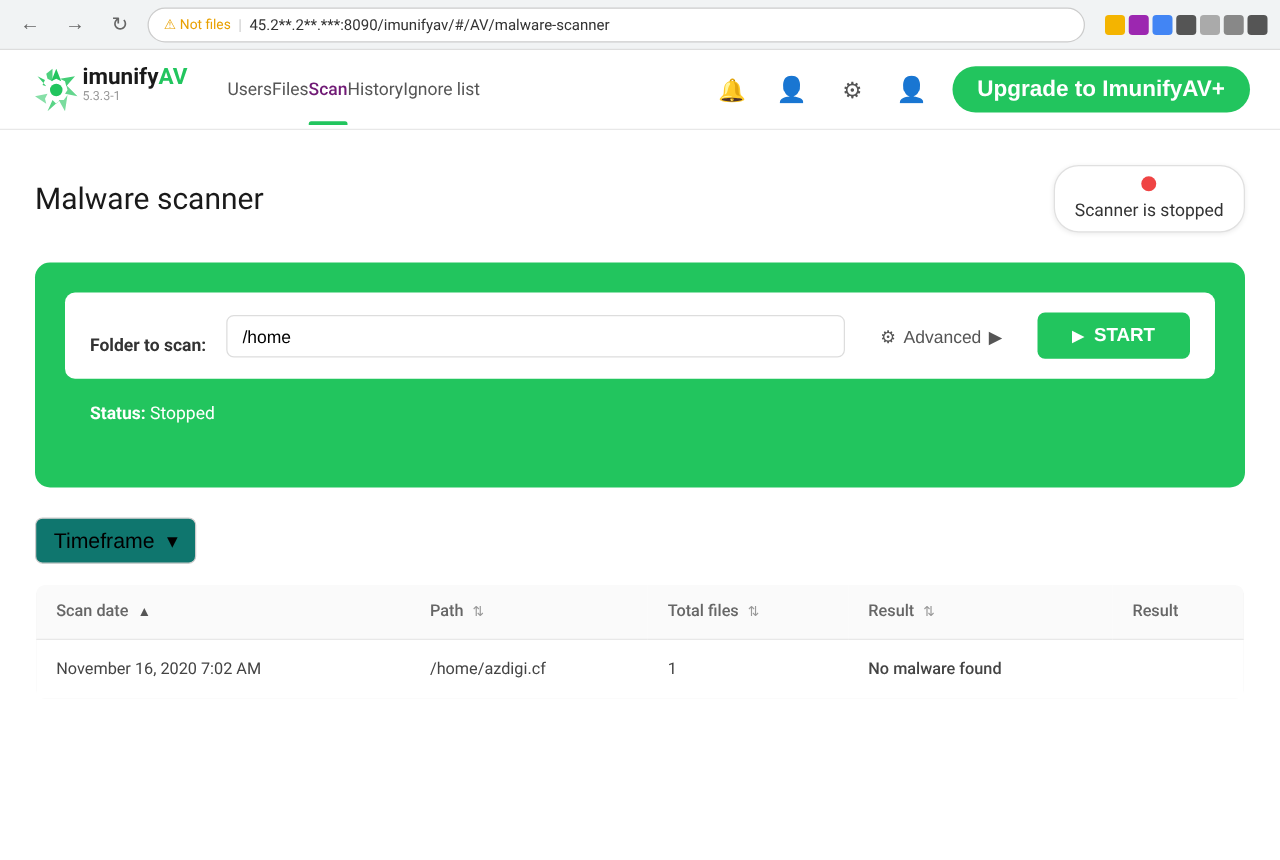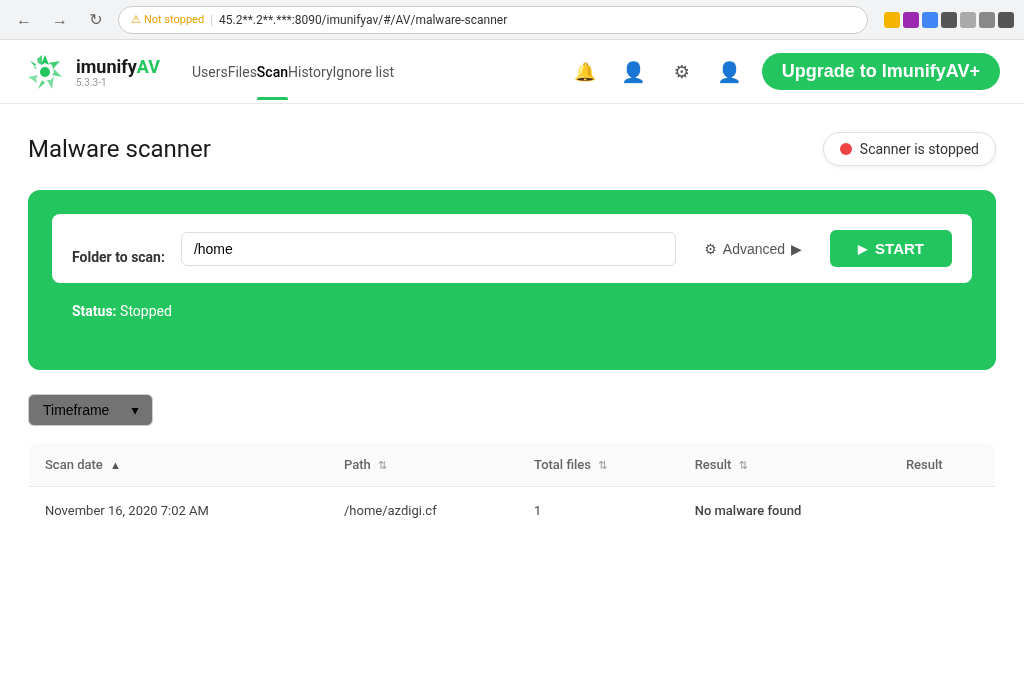--- a/index.html
+++ b/index.html
@@ -56,41 +56,39 @@
       background: white;
       padding: 0 24px;
       height: 64px;
       display: flex;
       align-items: center;
       border-bottom: 1px solid #e8e8e8;
       gap: 32px;
     }
     .logo-area {
       display: flex;
-      align-items: center;
-      gap: 10px;
     }
     .logo-text { display: flex; flex-direction: column; }
     .logo-brand { font-size: 18px; font-weight: 700; color: #1a1a1a; }
     .logo-brand span { color: #22c55e; }
     .logo-version { font-size: 10px; color: #999; }
     .nav-links {
       display: flex;
       align-items: center;
       flex: 1;
     }
     .nav-link {
       color: #555;
       text-decoration: none;
       font-size: 14px;
       padding: 20px 0;
       position: relative;
       cursor: pointer;
     }
-    .nav-link.active { color: #000000; font-weight: 500; }
+    .nav-link.active { color: #701a75; font-weight: 500; }
     .nav-link.active::after {
       content: '';
       position: absolute;
       bottom: 0;
       left: 0; right: 0;
       height: 3px;
       background: #22c55e;
       border-radius: 2px 2px 0 0;
     }
     .nav-actions { display: flex; align-items: center; gap: 16px; margin-left: auto; }
@@ -127,20 +125,21 @@
     .page-title { font-size: 24px; font-weight: 400; color: #1a1a1a; }
     .scanner-status {
       display: flex;
       align-items: center;
       gap: 8px;
       background: white;
       border: 1px solid #e0e0e0;
       border-radius: 20px;
       padding: 8px 16px;
       box-shadow: 0 1px 4px rgba(0,0,0,0.08);
+      flex-direction: column;
     }
     .status-dot {
       width: 12px; height: 12px;
       border-radius: 50%;
       background: #ef4444;
     }
     .status-text { font-size: 14px; color: #333; }
 
     
     .scan-panel {
@@ -201,26 +200,26 @@
       color: white;
       font-size: 14px;
     }
     .scan-status-text { font-weight: 400; }
     .scan-status-text strong { font-weight: 700; }
 
     
     .timeframe-btn {
       display: flex;
       align-items: center;
-      gap: 22px;
-      background: #737373;
+      gap: 10px;
+      background: #0f766e;
       border: 1px solid #ccc;
       border-radius: 6px;
       padding: 7px 14px;
-      font-size: 14px;
+      font-size: 17px;
       cursor: pointer;
       margin-bottom: 16px;
     }
 
     .scan-table {
       width: 100%;
       border-collapse: collapse;
       background: white;
       border: 1px solid #e8e8e8;
       border-radius: 8px;
@@ -251,21 +250,21 @@
   </style>
 </head>
 <body>
 
 <div class="browser-bar">
   <button class="browser-nav-btn">←</button>
   <button class="browser-nav-btn">→</button>
   <button class="browser-nav-btn">↻</button>
   <div class="address-bar">
     <span class="not-secure">
-      ⚠ <span>Not stopped</span>
+      ⚠ <span>Not files</span>
     </span>
     <span style="color:#ccc">|</span>
     <span class="url-text">45.2**.2**.***:8090/imunifyav/#/AV/malware-scanner</span>
   </div>
   <div class="browser-actions">
     <div class="favicon-dots">
       <div class="favicon-dot orange"></div>
       <div class="favicon-dot purple"></div>
       <div class="favicon-dot blue"></div>
       <div class="favicon-dot dark"></div>

